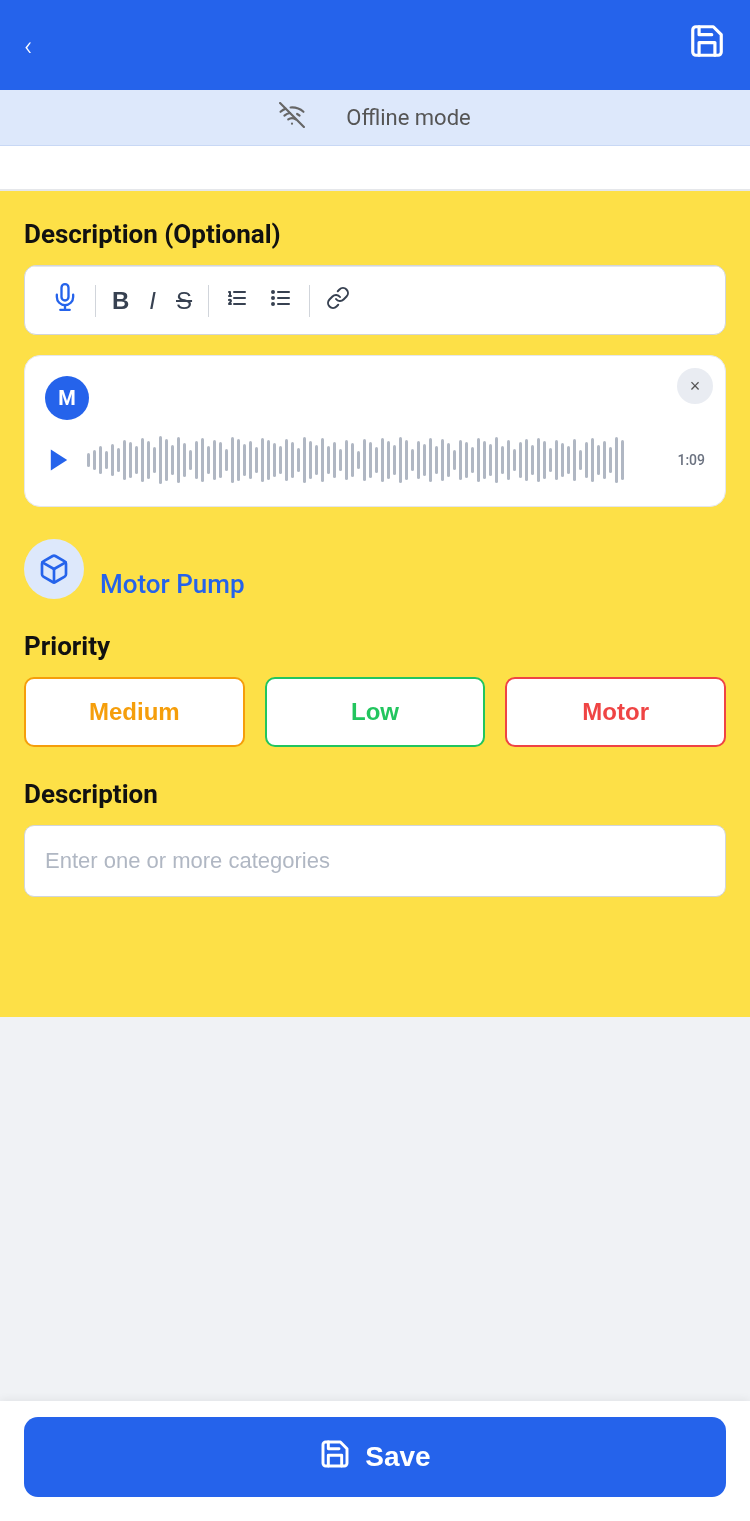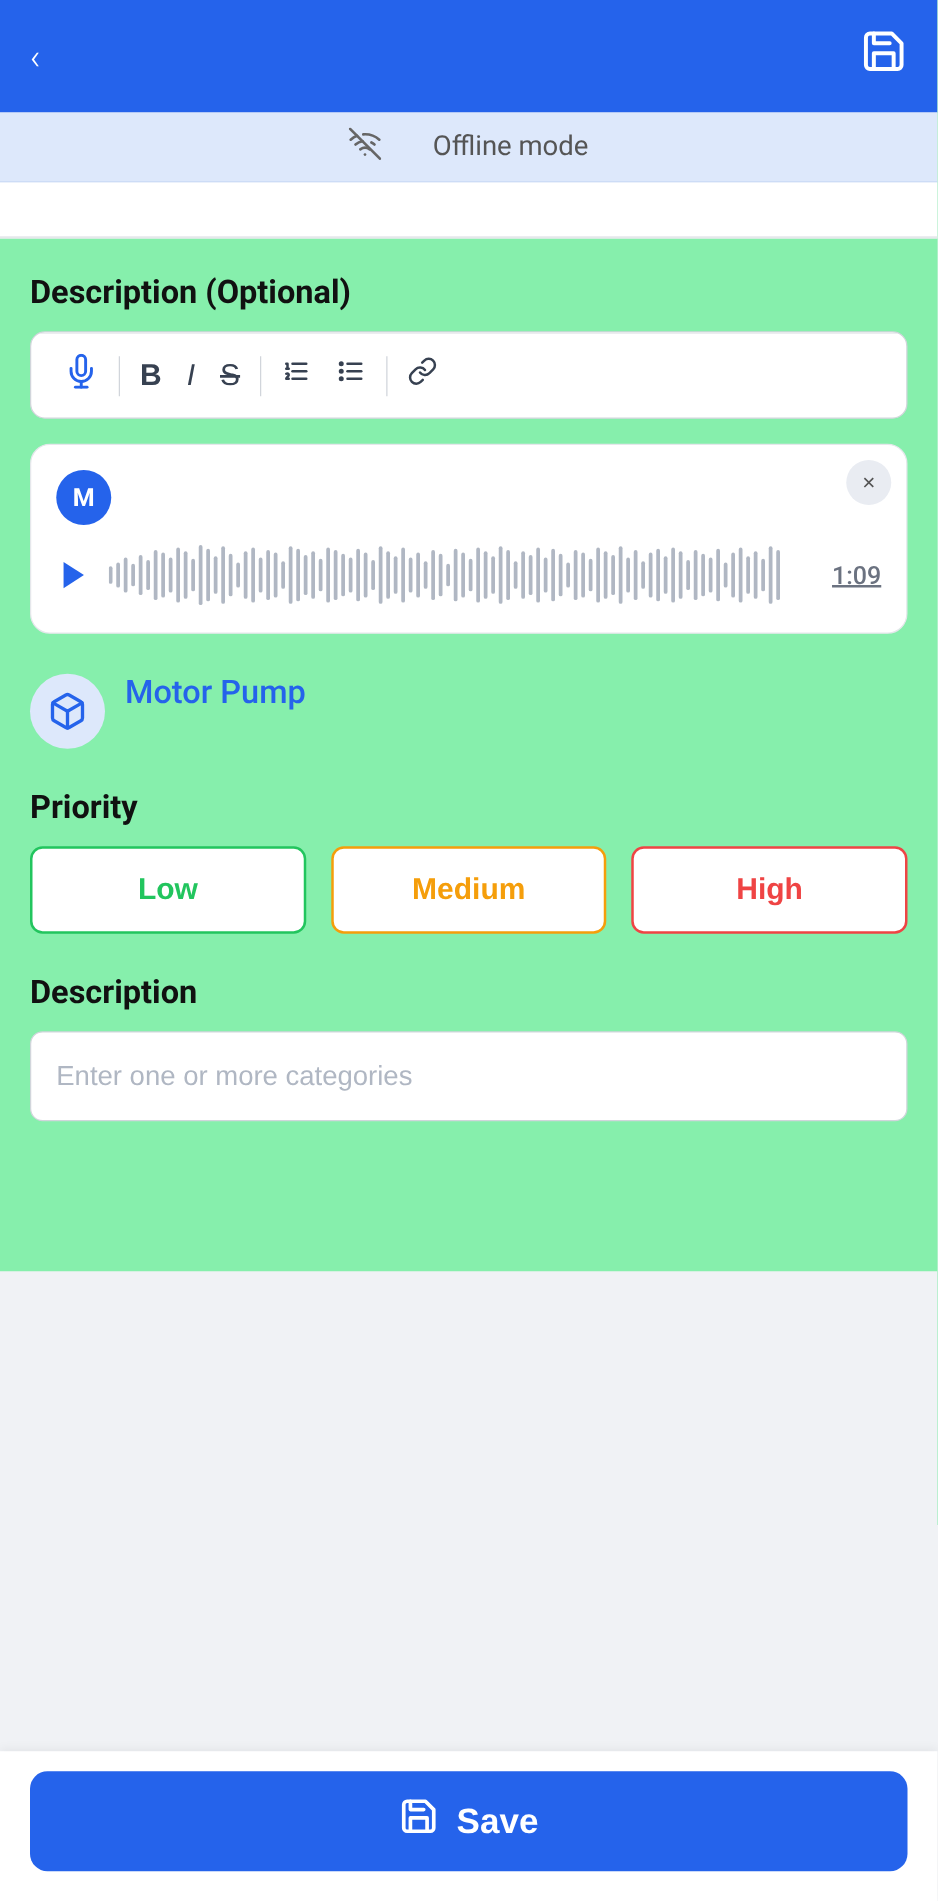--- a/index.html
+++ b/index.html
@@ -70,21 +70,21 @@
     .tab-item {
       padding: 10px 30px 14px;
       font-size: 20px;
       color: #9ca3af;
       border-bottom: 3px solid transparent;
       cursor: pointer;
     }
 
     
     .content {
-      background: #86efac;
+      background: #fde047;
       padding: 28px 24px 120px;
     }
 
     
     .section-label {
       font-size: 26px;
       font-weight: 700;
       color: #111;
       margin-bottom: 16px;
     }
@@ -215,31 +215,30 @@
       gap: 3px;
       overflow: hidden;
     }
     .waveform-bar {
       width: 3px;
       background: #b0b7c3;
       border-radius: 2px;
       flex-shrink: 0;
     }
     .audio-duration {
-      font-size: 20px;
+      font-size: 14px;
       color: #6b7280;
       font-weight: 500;
       white-space: nowrap;
-      text-decoration: underline;
     }
 
     
     .location-asset-row {
       display: flex;
-      align-items: flex-start;
+      align-items: flex-end;
       gap: 16px;
       margin-bottom: 32px;
     }
     .asset-icon-circle {
       width: 60px;
       height: 60px;
       border-radius: 50%;
       background: #dde8fb;
       display: flex;
       align-items: center;
@@ -531,23 +530,23 @@
         <polyline points="3.27 6.96 12 12.01 20.73 6.96"></polyline>
         <line x1="12" y1="22.08" x2="12" y2="12"></line>
       </svg>
     </div>
     <span class="asset-name">Motor Pump</span>
   </div>
 
   
   <div class="section-label">Priority</div>
   <div class="priority-row">
+    <button class="priority-btn medium">Medium</button>
     <button class="priority-btn low">Low</button>
-    <button class="priority-btn medium">Medium</button>
-    <button class="priority-btn high">High</button>
+    <button class="priority-btn high">Motor</button>
   </div>
 
   
   <div class="section-label">Description</div>
   <button class="categories-select">Enter one or more categories</button>
 
 </div>
 
 <div class="bottom-bar">
   <button class="save-btn">

